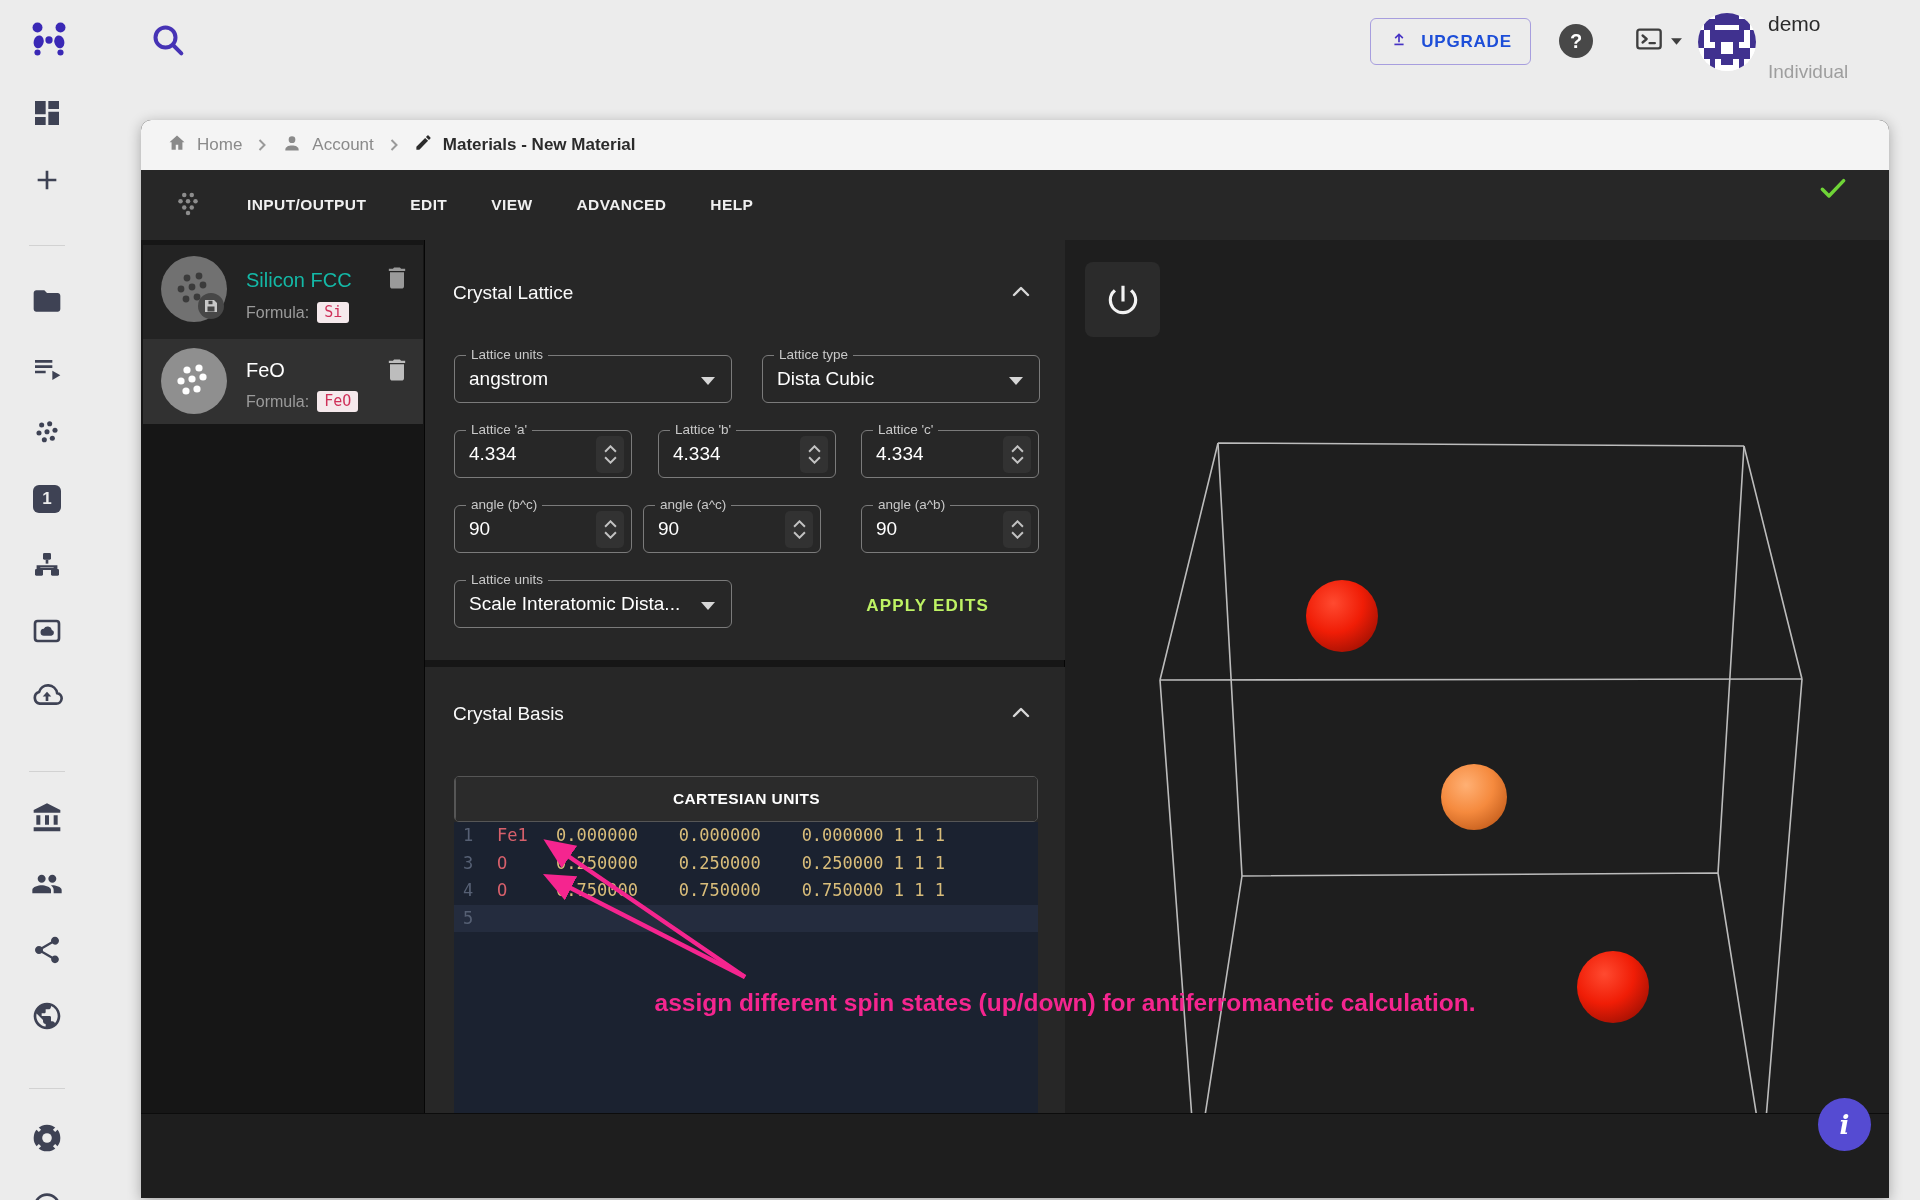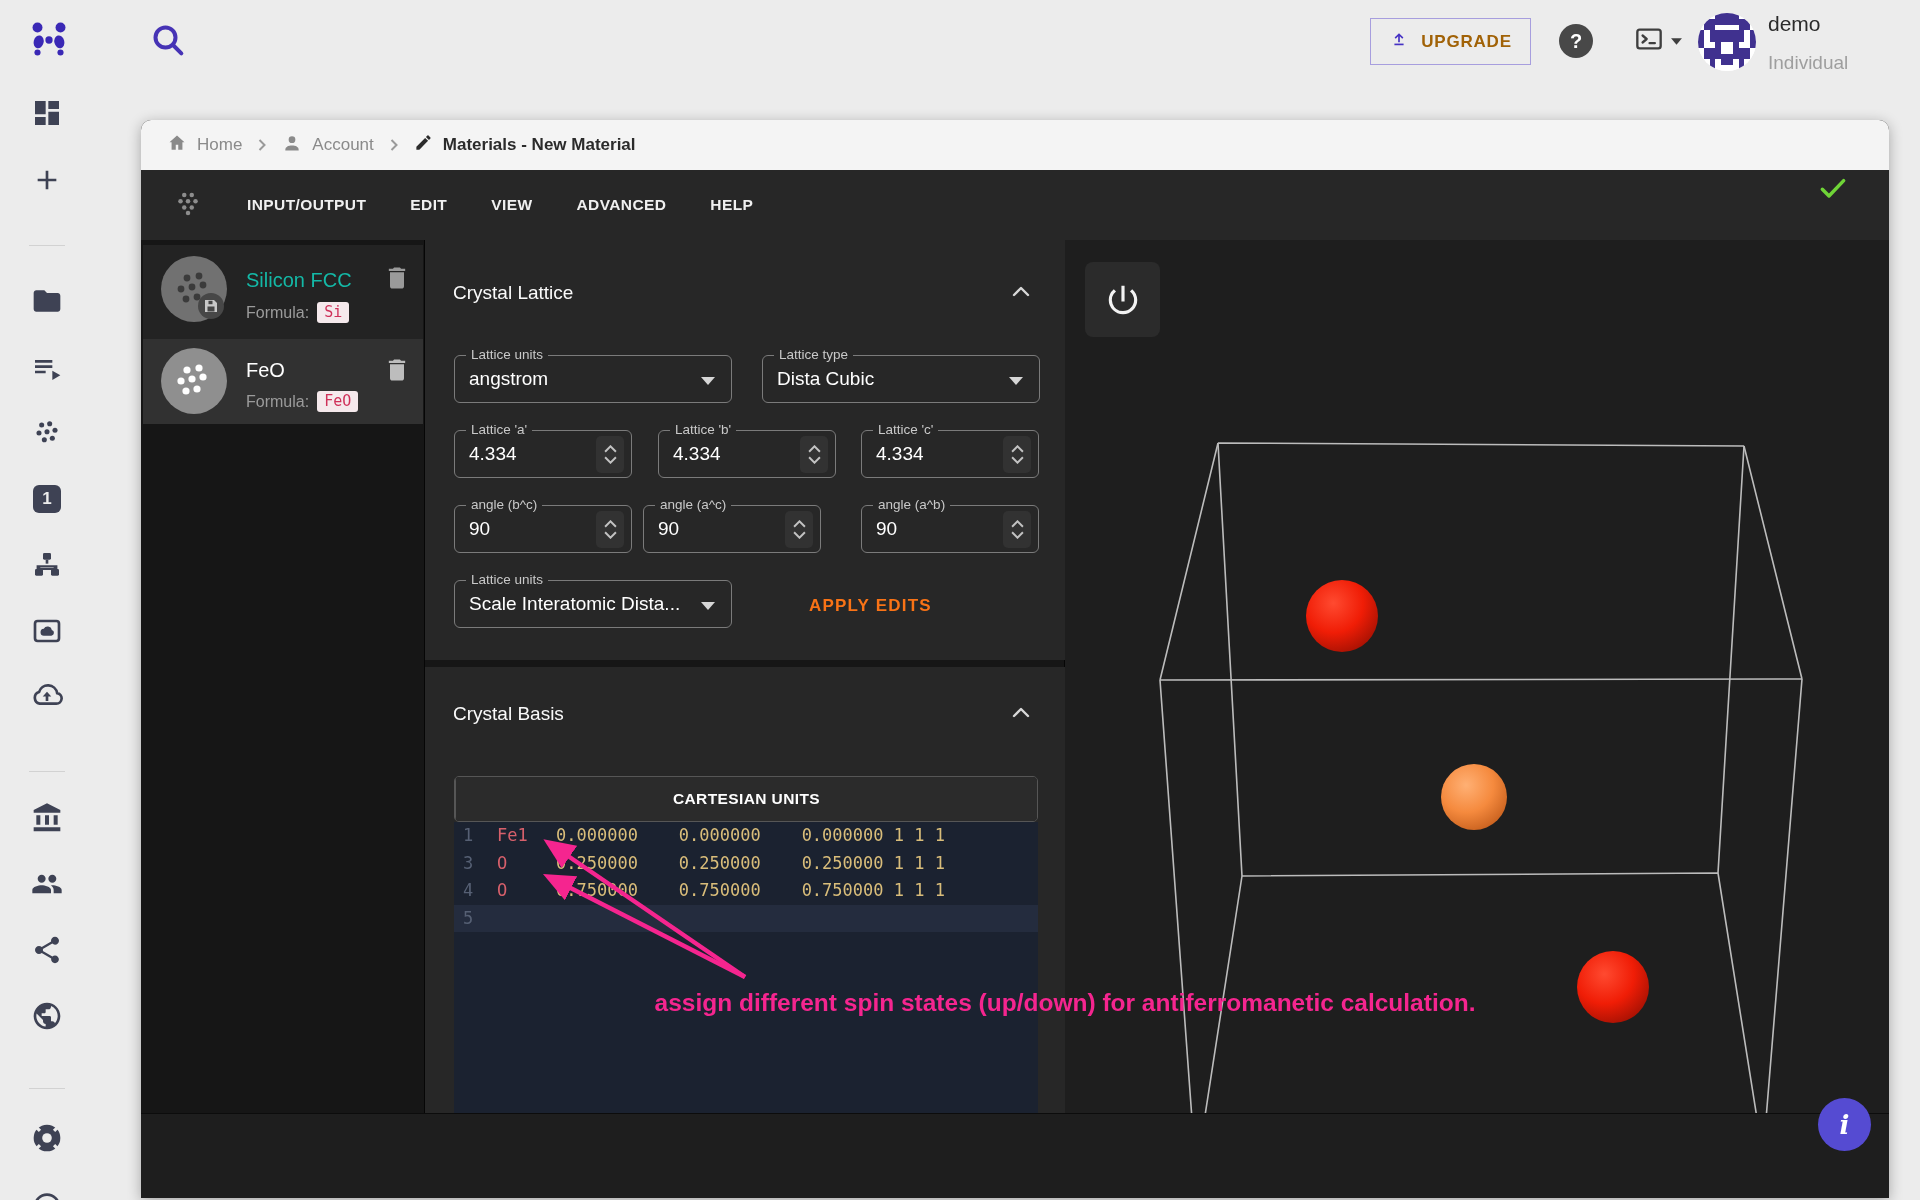--- a/index.html
+++ b/index.html
@@ -7,26 +7,26 @@
   body { background:#ececec; font-family:"Liberation Sans", sans-serif; position:relative; }
 
   
   .logo { position:absolute; left:26px; top:17px; width:46px; height:46px; }
   .search-btn { position:absolute; left:148px; top:20px; width:40px; height:40px; cursor:pointer; }
   .sb-item { position:absolute; left:25px; width:44px; height:44px; display:flex; align-items:center; justify-content:center; }
   .sb-item svg { width:32px; height:32px; }
   .sb-divider { position:absolute; left:29px; width:36px; height:0; border-top:1px solid #d2d2d2; }
   .one-badge { width:28px; height:28px; background:#3e4254; border-radius:6px; color:#ececec; display:flex; align-items:center; justify-content:center; font-size:17px; font-weight:bold; }
 
-  .upgrade-btn { position:absolute; left:1370px; top:18px; width:161px; height:47px; border:1px solid #a79ede; border-radius:0; display:flex; align-items:center; justify-content:center; gap:12px; color:#a16207; font-size:17px; font-weight:bold; letter-spacing:.8px; cursor:pointer; background:transparent; }
+  .upgrade-btn { position:absolute; left:1370px; top:18px; width:161px; height:47px; border:1px solid #a79ede; border-radius:6px; display:flex; align-items:center; justify-content:center; gap:12px; color:#1d4ed8; font-size:17px; font-weight:bold; letter-spacing:.8px; cursor:pointer; background:transparent; }
   .help-btn { position:absolute; left:1559px; top:24px; width:34px; height:34px; border-radius:50%; background:#484848; color:#ffffff; display:flex; align-items:center; justify-content:center; font-size:20px; font-weight:bold; cursor:pointer; }
   .console-btn { position:absolute; left:1633px; top:26px; width:58px; height:30px; display:flex; align-items:center; gap:5px; cursor:pointer; }
   .avatar { position:absolute; left:1698px; top:13px; width:58px; height:58px; border-radius:50%; overflow:hidden; background:#ffffff; }
   .user-name { position:absolute; left:1768px; top:12px; font-size:21px; color:#2b2b2b; }
-  .user-plan { position:absolute; left:1768px; top:52px; font-size:19px; color:#9e9e9e; }
+  .user-plan { position:absolute; left:1768px; top:61px; font-size:19px; color:#9e9e9e; }
 
   
   .window { position:absolute; left:141px; top:120px; width:1748px; height:1078px; border-radius:10px 10px 0 0; overflow:hidden; box-shadow:0 3px 14px rgba(0,0,0,.3); background:#161616; }
 
   .crumbbar { position:absolute; left:0; top:0; width:1748px; height:50px; background:#f4f4f4; display:flex; align-items:center; padding-left:26px; gap:14px; }
   .crumb { display:flex; align-items:center; gap:10px; font-size:17px; color:#8a8a8a; }
   .crumb-current { color:#2b2b2b; font-weight:bold; }
   .crumb-sep svg { width:12px; height:12px; display:block; }
 
   .menubar { position:absolute; left:0; top:50px; width:1748px; height:70px; background:#272727; display:flex; align-items:center; padding-left:32px; gap:44px; }
@@ -73,21 +73,21 @@
 
   .sel-units1 { left:29px;  top:115px; width:278px; }
   .sel-type   { left:337px; top:115px; width:278px; }
   .num-a { left:29px;  top:190px; width:178px; }
   .num-b { left:233px; top:190px; width:178px; }
   .num-c { left:436px; top:190px; width:178px; }
   .num-al { left:29px;  top:265px; width:178px; }
   .num-be { left:218px; top:265px; width:178px; }
   .num-ga { left:436px; top:265px; width:178px; }
   .sel-units2 { left:29px; top:340px; width:278px; }
-  .apply-btn { position:absolute; left:384px; top:352px; width:180px; height:28px; text-align:left; color:#f97316; font-size:17px; font-weight:bold; letter-spacing:1.2px; cursor:pointer; background:none; border:none; }
+  .apply-btn { position:absolute; left:384px; top:352px; width:180px; height:28px; text-align:right; color:#bef264; font-size:17px; font-weight:bold; letter-spacing:1.2px; cursor:pointer; background:none; border:none; }
 
   .tabs { position:absolute; left:29px; top:109px; width:584px; height:46px; display:flex; border:1px solid #565656; border-radius:5px; overflow:hidden; }
   .tab { flex:1; display:flex; align-items:center; justify-content:center; font-size:15.5px; font-weight:bold; letter-spacing:.4px; color:#ffffff; cursor:pointer; }
   .tab.active { background:#4f4f4f; }
   .tab.inactive { background:#2b2b2b; border-left:1px solid #565656; }
 
   .editor { position:absolute; left:29px; top:155px; width:584px; height:291px; background:#1b2230; font-family:"DejaVu Sans Mono", monospace; font-size:17px; line-height:27.5px; }
   .ed-line { position:relative; height:27.5px; white-space:pre; }
   .ed-line.cursor-line { background:#242c3e; }
   .ed-num { display:inline-block; width:30px; padding-left:9px; color:#566074; }

